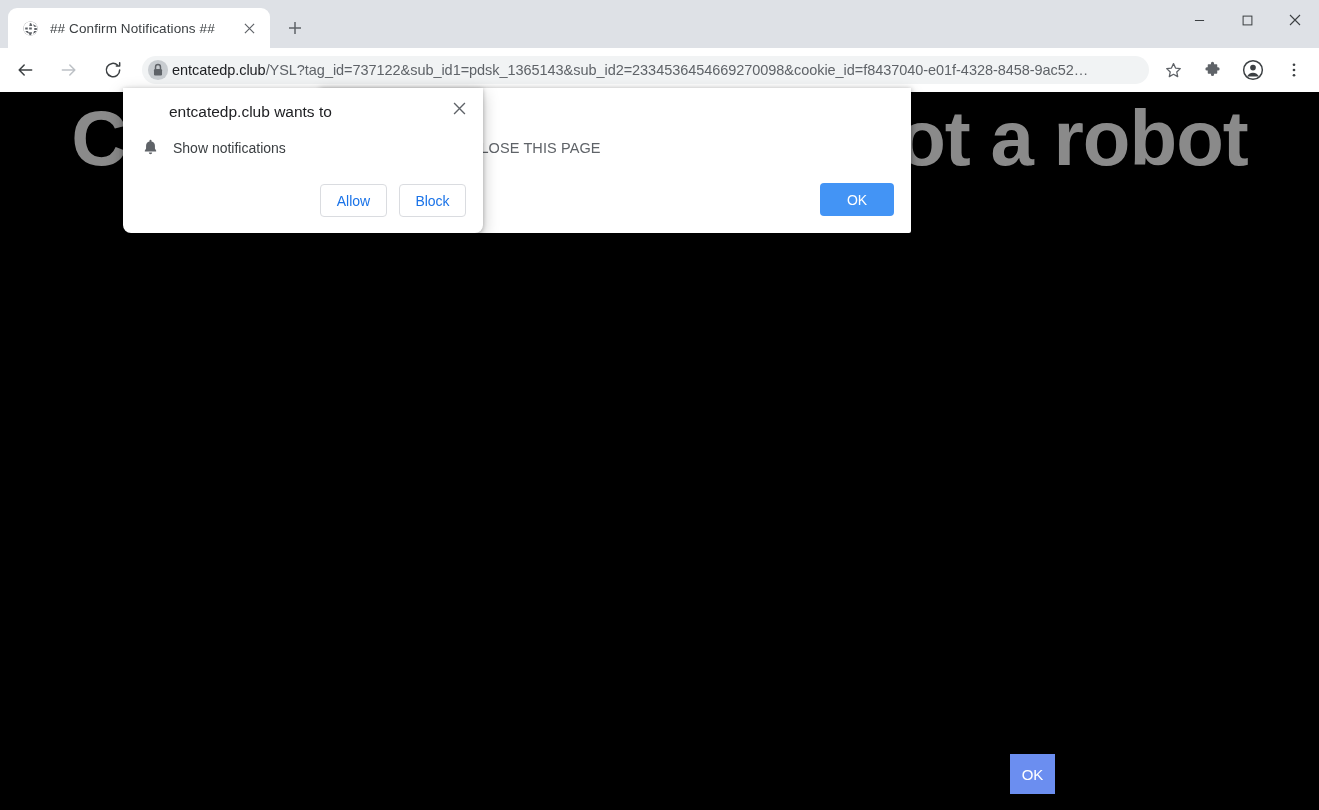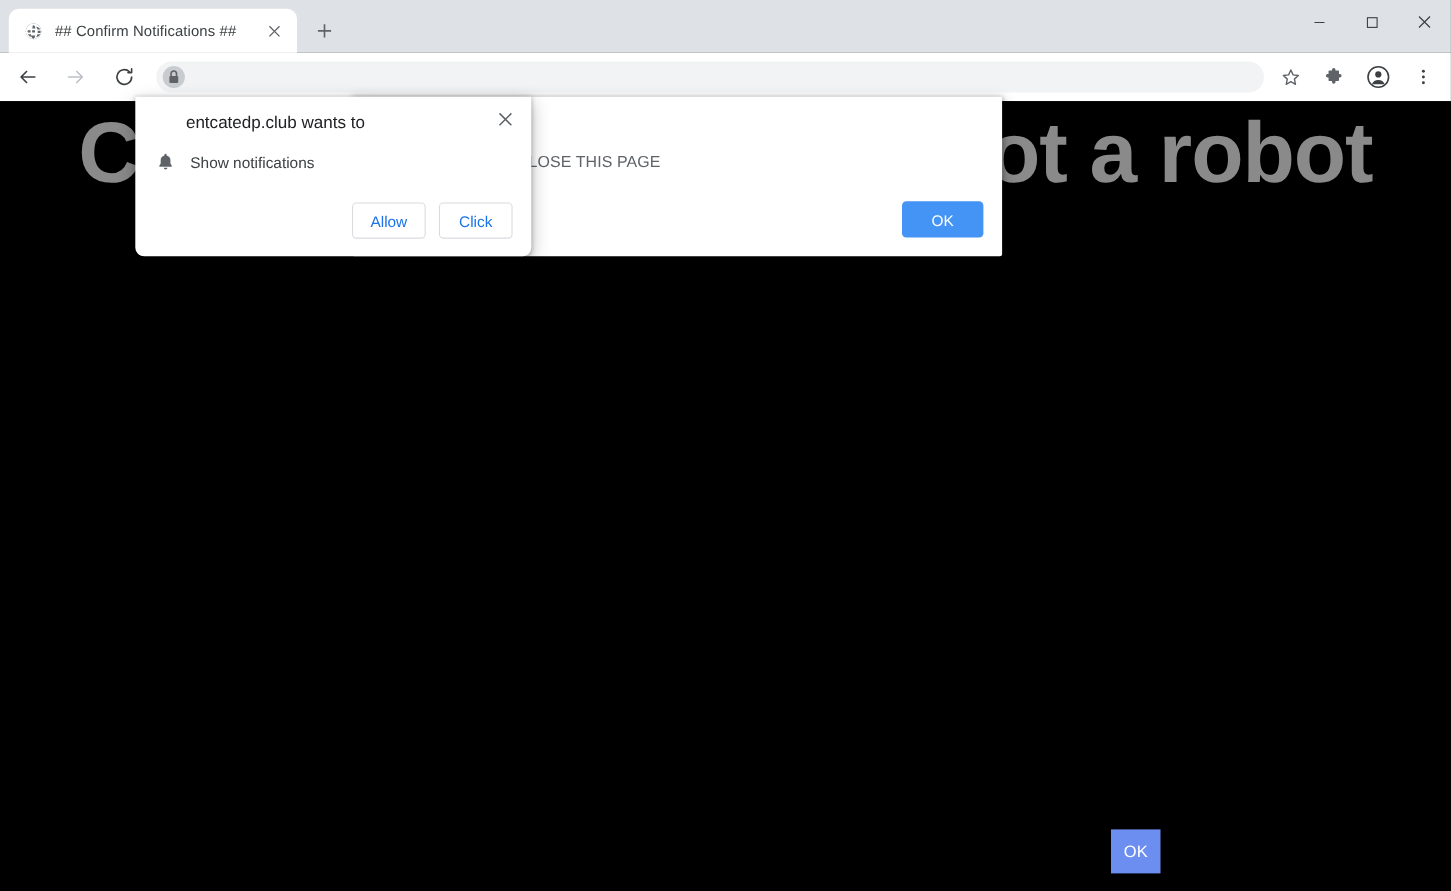--- a/index.html
+++ b/index.html
@@ -356,20 +356,21 @@
     </div>
 
     <div class="omnibox">
       <span class="lockwrap">
         <svg width="22" height="22" viewBox="0 0 24 24">
           <circle cx="12" cy="12" r="11" fill="#c8ccd0"></circle>
           <rect x="7.6" y="11" width="8.8" height="7" rx="1.2" fill="#5f6368"></rect>
           <path d="M9.3 11 V8.8a2.7 2.7 0 015.4 0V11" stroke="#5f6368" stroke-width="1.6" fill="none"></path>
         </svg>
       </span>
+      <span class="urltext"><span class="host">entcatedp.club</span><span class="path">/YSL?tag_id=737122&amp;sub_id1=pdsk_1365143&amp;sub_id2=2334536454669270098&amp;cookie_id=f8437040-e01f-4328-8458-9ac52…</span></span>
     </div>
 
     <div class="tbicon star">
       <svg width="19" height="19" viewBox="0 0 24 24">
         <path d="M12 3.3l2.6 5.6 6 .7-4.5 4.2 1.2 6-5.3-3-5.3 3 1.2-6L3.4 9.6l6-.7z" fill="none" stroke="#5f6368" stroke-width="1.6" stroke-linejoin="round"></path>
       </svg>
     </div>
 
     <div class="tbicon ext">
       <svg width="19" height="19" viewBox="0 0 24 24">
@@ -419,17 +420,17 @@
     <div class="perm-row">
       <svg class="perm-bell" viewBox="0 0 24 24">
         <path d="M12 2.3a1.3 1.3 0 011.3 1.3v.7a5.6 5.6 0 014.3 5.45v3.6l1.6 2.7c.25.45-.05 1-.6 1H5.4c-.55 0-.85-.55-.6-1l1.6-2.7v-3.6A5.6 5.6 0 0110.7 4.3v-.7A1.3 1.3 0 0112 2.3z" fill="#5f6368"></path>
         <path d="M9.9 18.3h4.2a2.1 2.1 0 01-4.2 0z" fill="#5f6368"></path>
       </svg>
       <span class="perm-rowlabel">Show notifications</span>
     </div>
 
     <div class="perm-actions">
       <button class="perm-btn">Allow</button>
-      <button class="perm-btn">Click</button>
+      <button class="perm-btn">Block</button>
     </div>
   </div>
 
 </div>
 
 </body></html>

